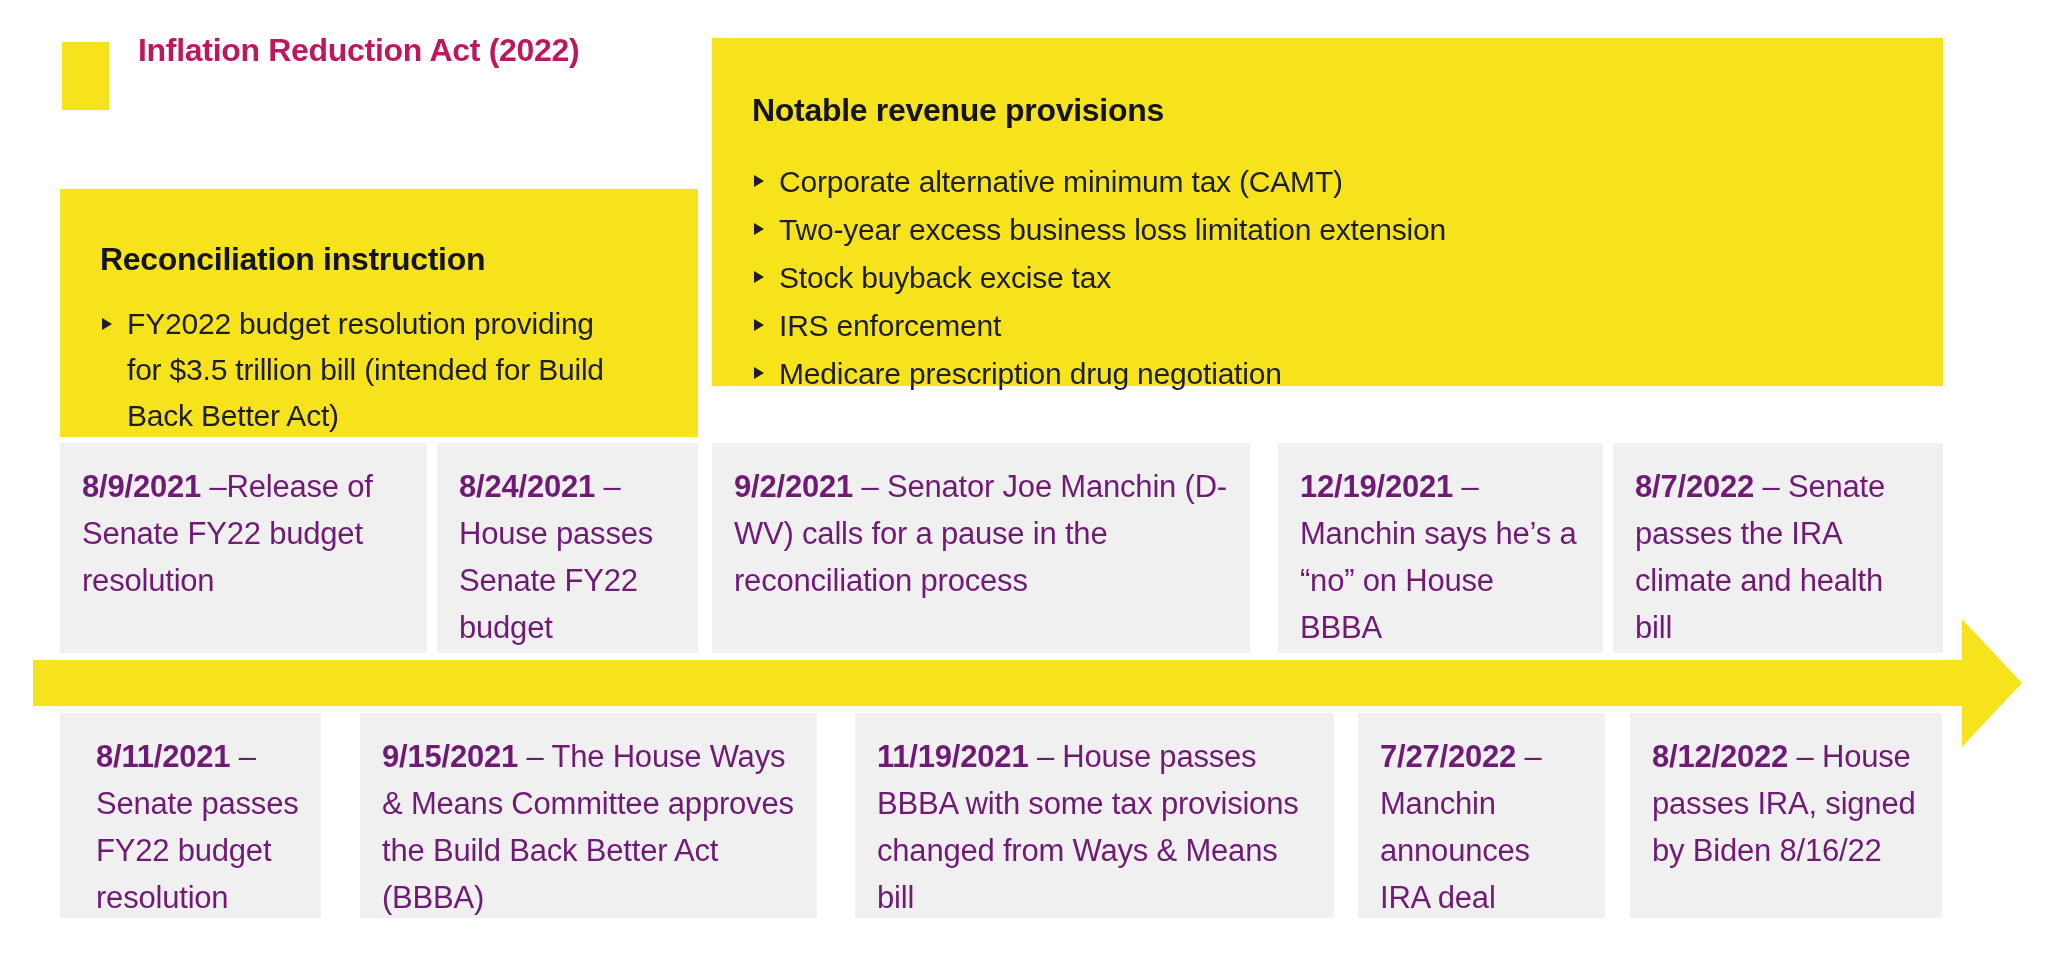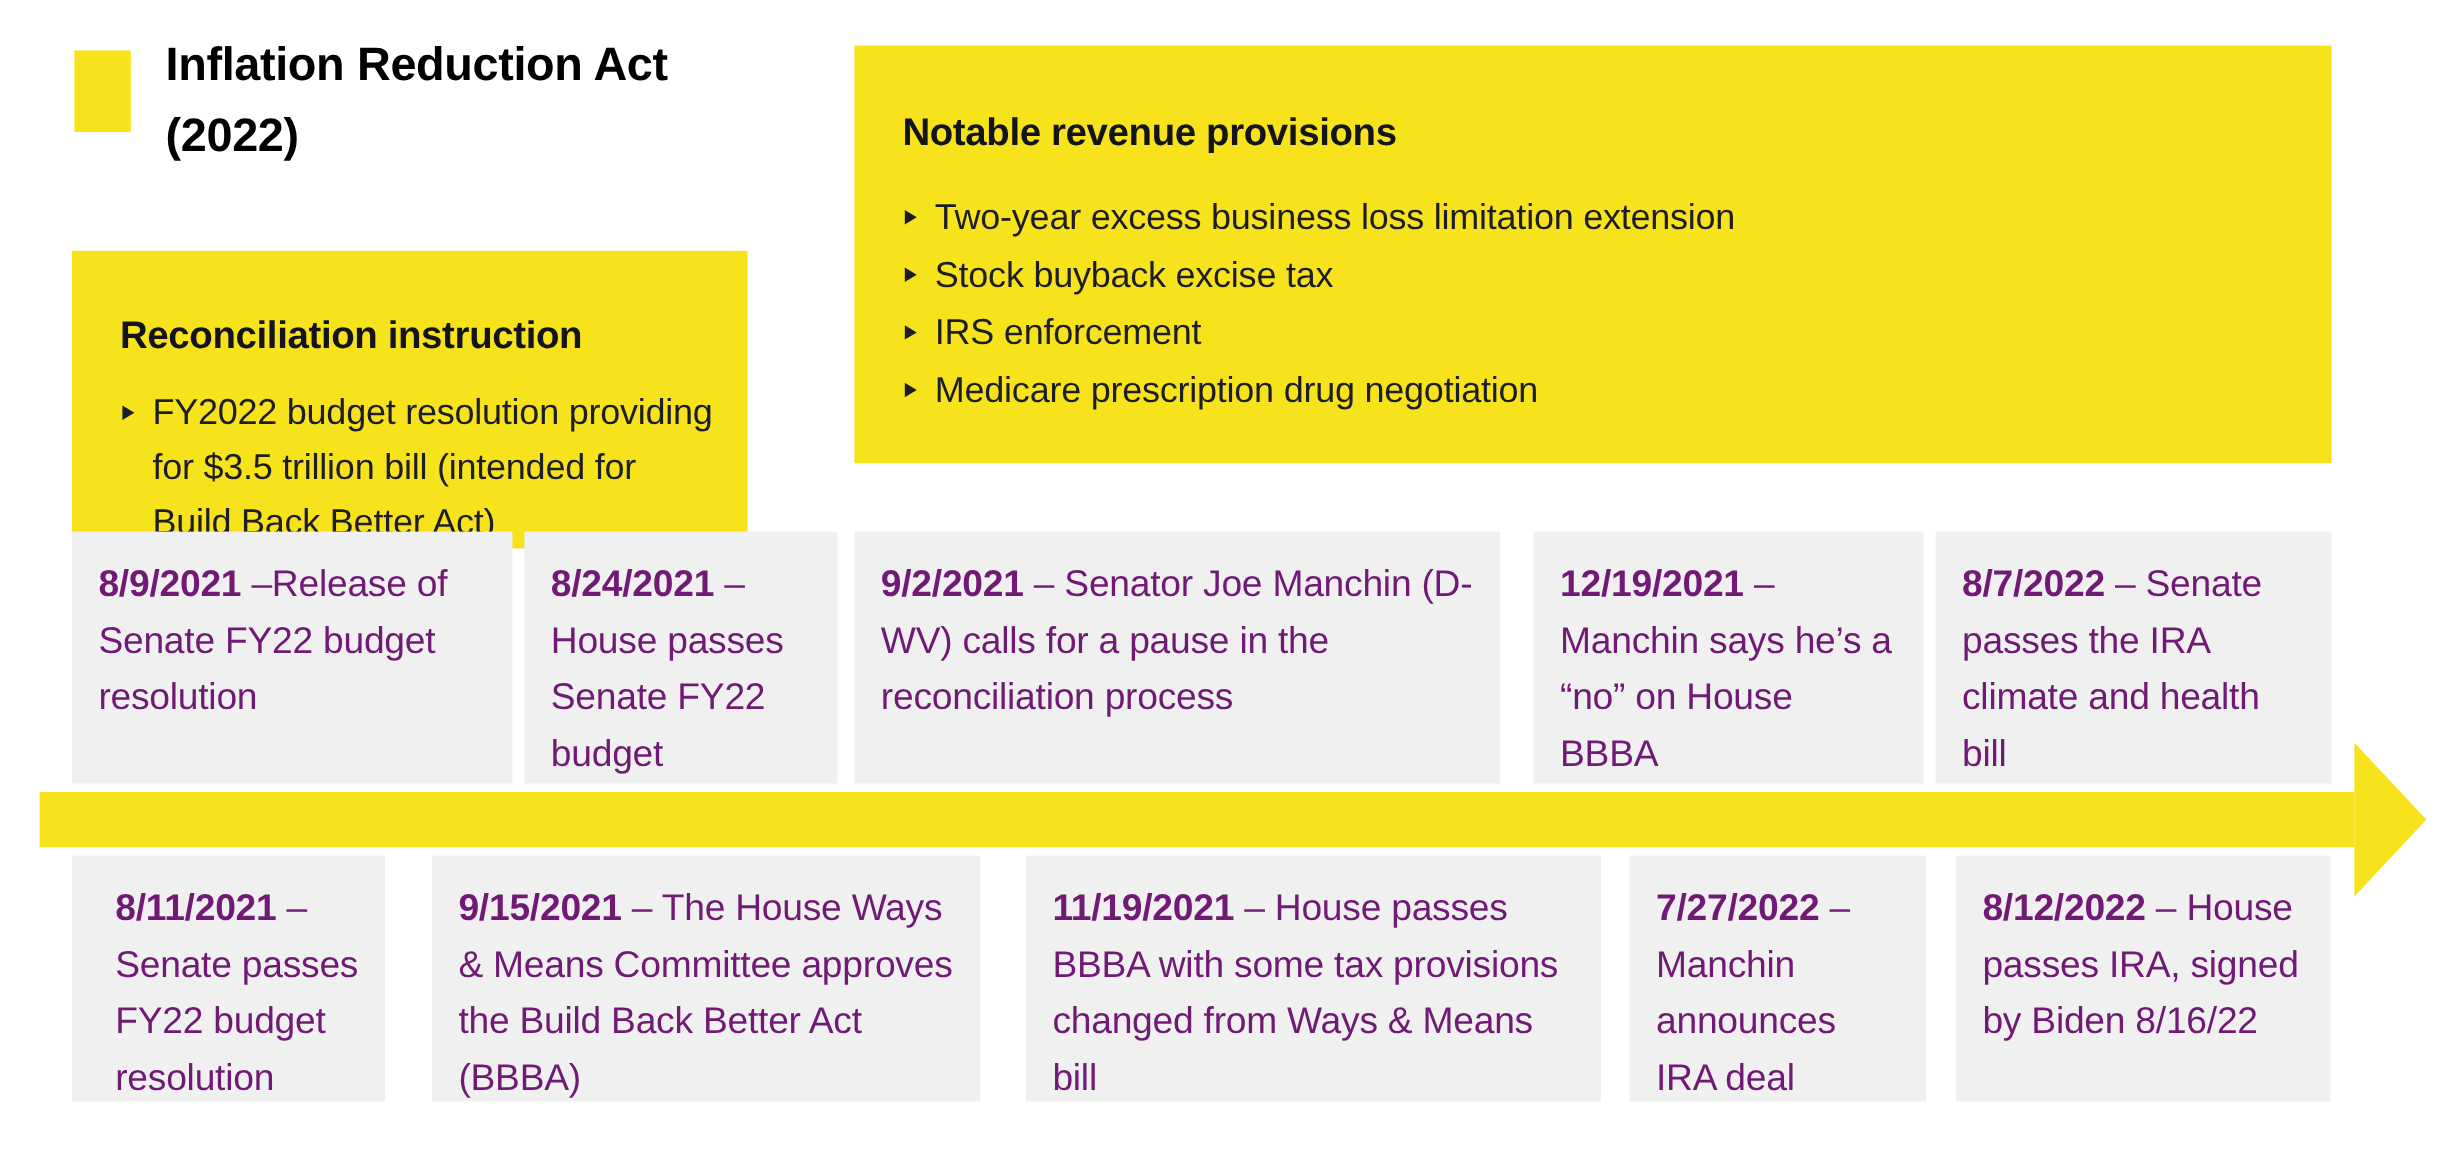--- a/index.html
+++ b/index.html
@@ -10,29 +10,29 @@
     font-family:"Liberation Sans","DejaVu Sans",sans-serif;
     overflow:hidden;
   }
   
   .legend-square{
     position:absolute;left:62px;top:42px;width:47px;height:68px;
     background:var(--yellow,#F7E31B);
   }
   .slide-title{
     position:absolute;left:138px;top:26px;width:530px;
-    margin:0;font-size:39px;line-height:1.5;font-weight:700;
-    color:#000000;letter-spacing:-0.3px;
+    margin:0;font-size:32px;line-height:1.5;font-weight:700;
+    color:#be185d;letter-spacing:-0.3px;
   }
   
   .ybox{
     position:absolute;background:var(--yellow,#F7E31B);
     box-sizing:border-box;color:#1d1d26;
   }
-  .ybox-left{left:60px;top:189px;width:563px;height:248px;padding:50px 28px 4px 40px;margin-top:20px;}
+  .ybox-left{left:60px;top:189px;width:638px;height:248px;padding:50px 28px 4px 40px;}
   .ybox-right{left:712px;top:38px;width:1231px;height:348px;padding:52px 40px 0 40px;}
   .ybox h2{
     margin:0;font-size:32px;line-height:40px;font-weight:700;color:#14141c;
     letter-spacing:-0.3px;
   }
   .ybox-left h2{margin-bottom:22px;}
   .ybox-right h2{margin-bottom:28px;}
   .ybox ul{list-style:none;margin:0;padding:0;}
   .ybox li{
     display:flex;align-items:flex-start;
@@ -92,20 +92,24 @@
         <span class="li-text">FY2022 budget resolution providing for $3.5 trillion bill (intended for Build Back Better Act)</span>
       </li>
     </ul>
   </section>
 
   <section class="ybox ybox-right">
     <h2>Notable revenue provisions</h2>
     <ul>
       <li>
         <span class="tri"></span>
+        <span class="li-text">Corporate alternative minimum tax (CAMT)</span>
+      </li>
+      <li>
+        <span class="tri"></span>
         <span class="li-text">Two-year excess business loss limitation extension</span>
       </li>
       <li>
         <span class="tri"></span>
         <span class="li-text">Stock buyback excise tax</span>
       </li>
       <li>
         <span class="tri"></span>
         <span class="li-text">IRS enforcement</span>
       </li>

